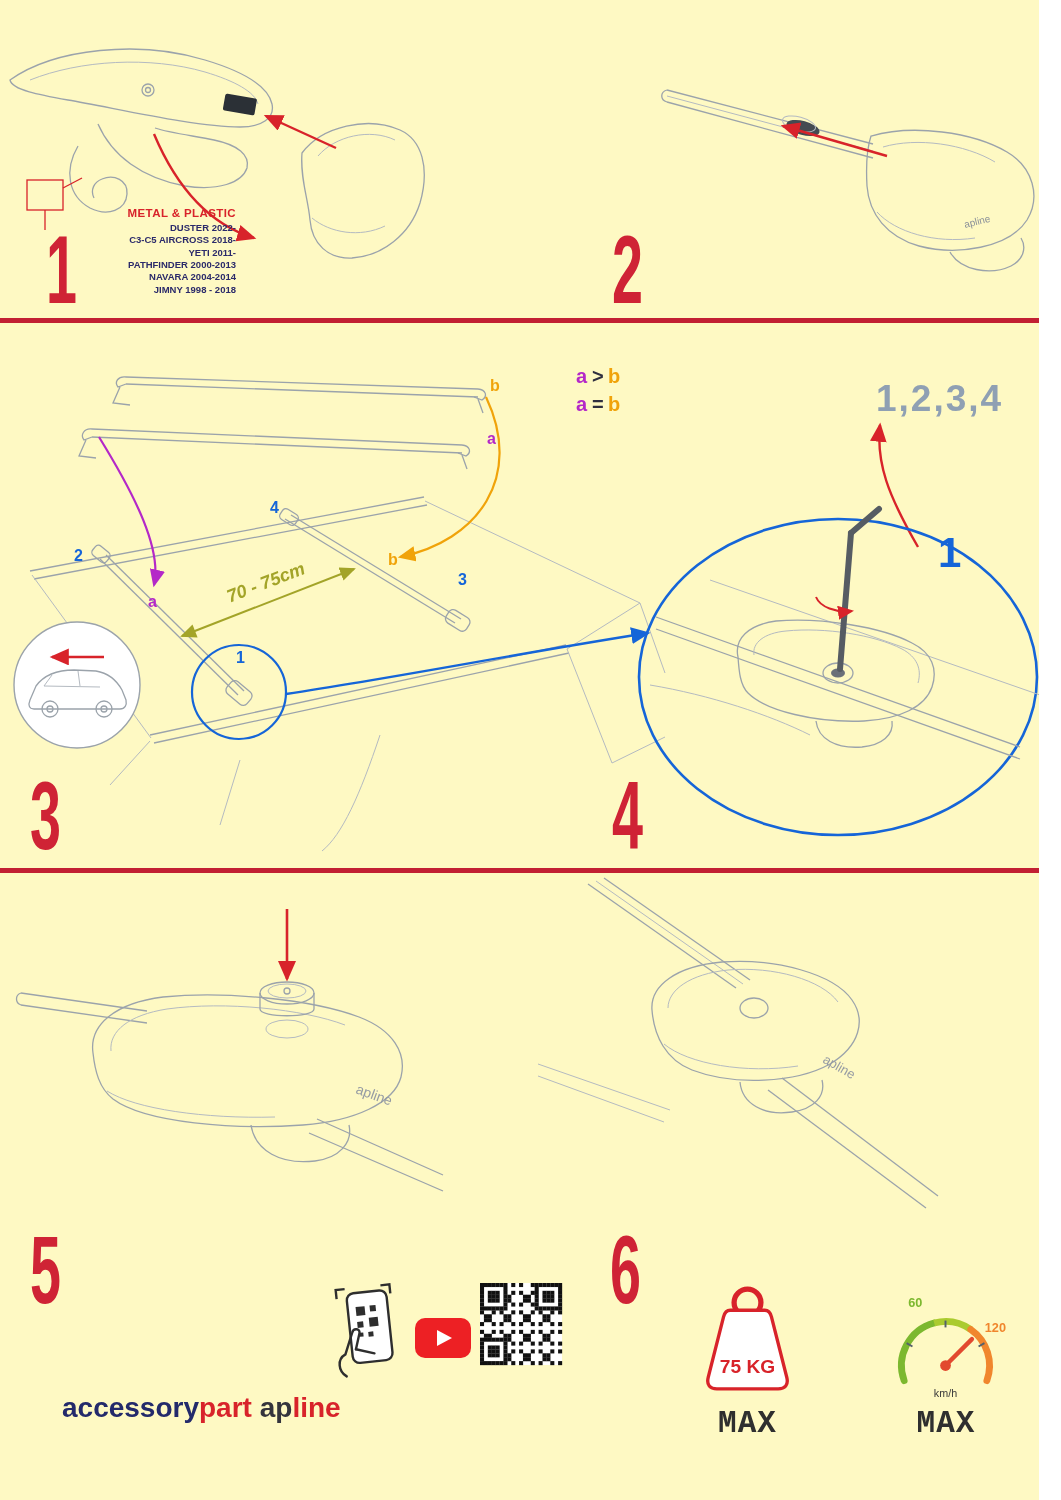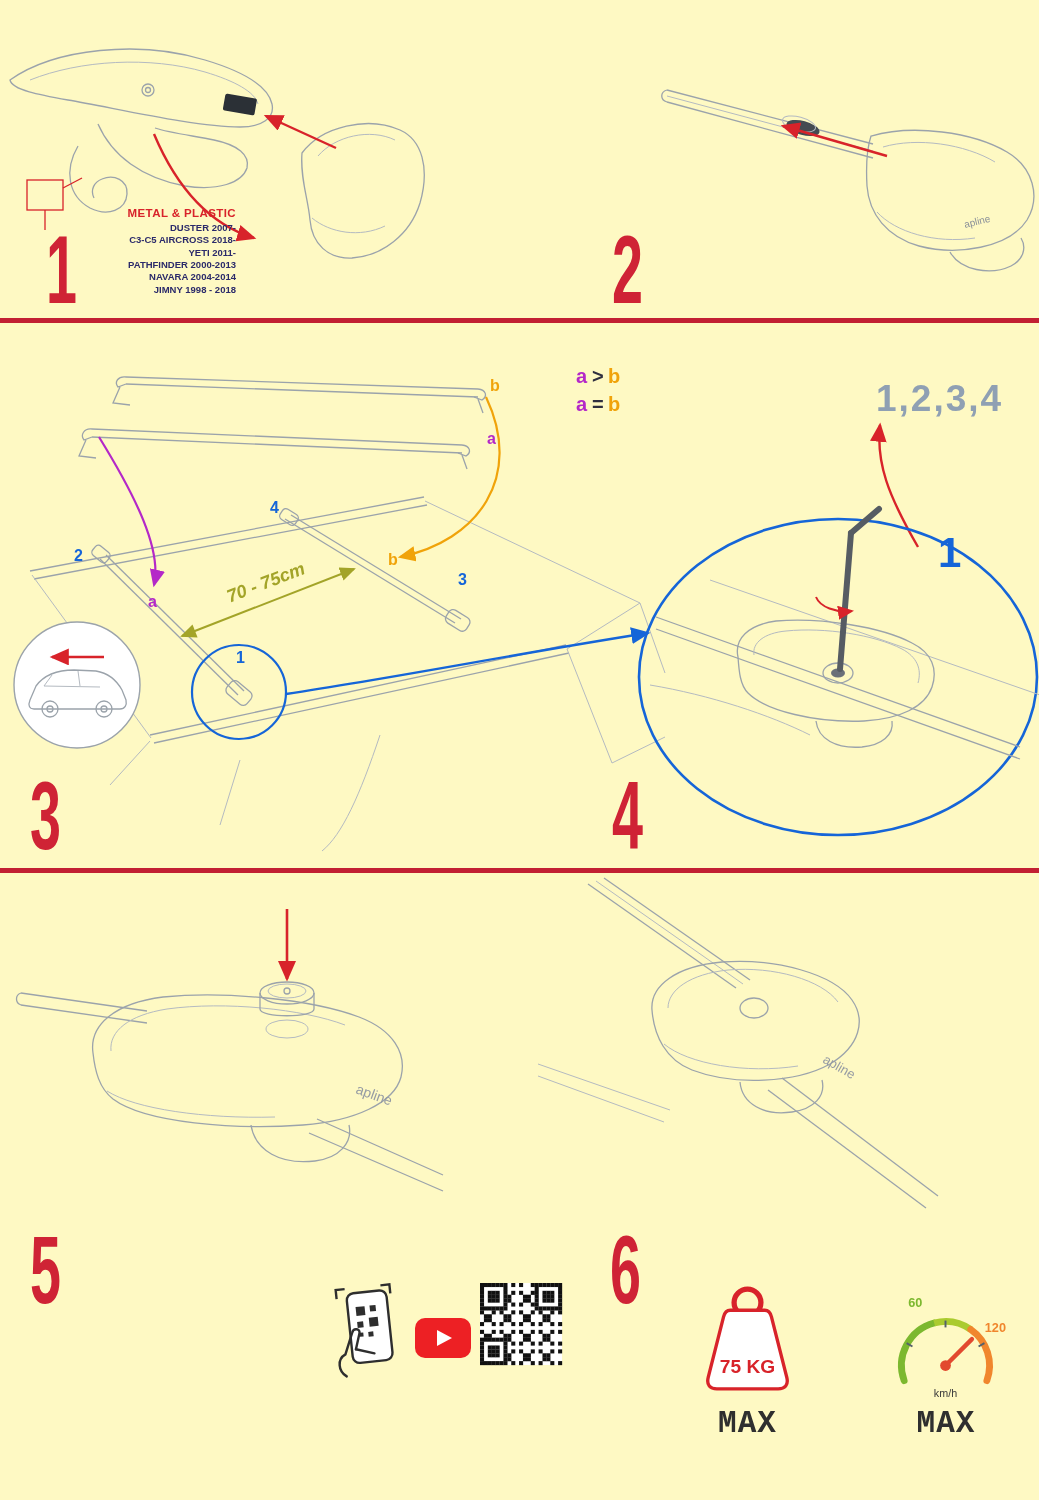--- a/index.html
+++ b/index.html
@@ -52,21 +52,21 @@
     <path d="M 154,106 C 176,158 208,196 254,210" stroke="#d8232a" stroke-width="2.4" fill="none" marker-end="url(#s1-red)"></path>
     <g stroke="#d8232a" stroke-width="1.3" fill="none">
       <rect x="27" y="152" width="36" height="30"></rect>
       <path d="M 63,160 L 82,150"></path>
       <path d="M 45,182 L 45,202"></path>
     </g>
   </svg>
 
   <div class="spec">
     <div class="spec-title">METAL &amp; PLASTIC</div>
-    <div class="model">DUSTER 2007-</div>
+    <div class="model">DUSTER 2022-</div>
     <div class="model">C3-C5 AIRCROSS 2018-</div>
     <div class="model">YETI 2011-</div>
     <div class="model">PATHFINDER 2000-2013</div>
     <div class="model">NAVARA 2004-2014</div>
     <div class="model">JIMNY 1998 - 2018</div>
   </div>
   <span class="step-num" style="left:46px;top:222px">1</span>
 
   <svg class="abs" style="left:655px;top:52px" width="400" height="230" viewBox="0 0 400 230">
     <defs>
@@ -292,20 +292,23 @@
       <text class="svgtext" x="292" y="184" font-size="13" fill="#959ba3" transform="rotate(30 292 184)">apline</text>
     </g>
     <g>
       <path class="sk" d="M 252,200 L 408,318"></path>
         <path class="sk" d="M 238,212 L 396,330"></path>
     </g>
   </svg>
   <span class="step-num" style="left:610px;top:1222px">6</span>
 
 
+  <div class="brandline">
+    <span class="c-navy">accessory</span><span class="c-red">part</span>&nbsp;<span class="c-dark">ap</span><span class="c-red">line</span>
+  </div>
 
   <svg class="abs" style="left:328px;top:1282px" width="78" height="96" viewBox="0 0 78 96">
     <g transform="rotate(-6 39 48)" stroke="#2e2e2e" fill="none" stroke-width="2.4">
       <rect x="22" y="10" width="40" height="70" rx="7" fill="#fff"></rect>
       <path d="M 12,14 L 12,5 L 21,5"></path>
       <path d="M 66,14 L 66,5 L 57,5"></path>
       <g fill="#2e2e2e" stroke="none">
         <rect x="30" y="24" width="9" height="9"></rect>
           <rect x="44" y="24" width="6" height="6"></rect>
         <rect x="30" y="39" width="6" height="6"></rect>

